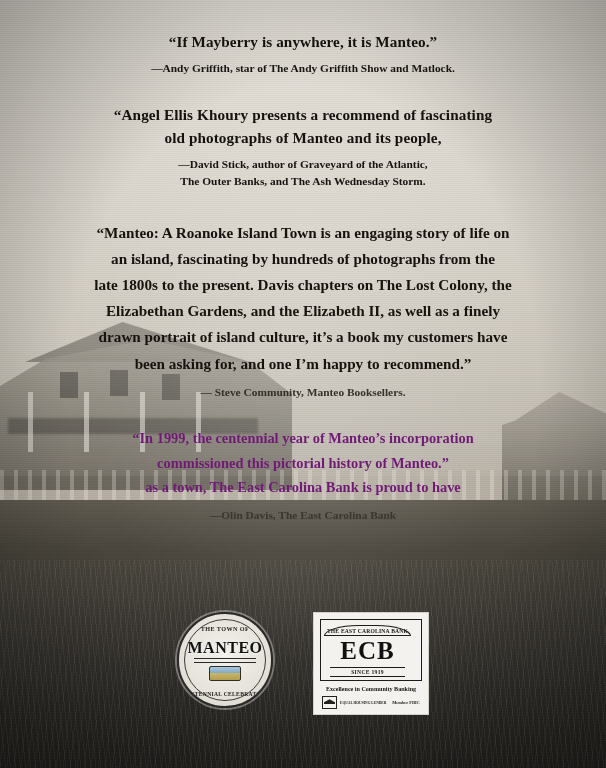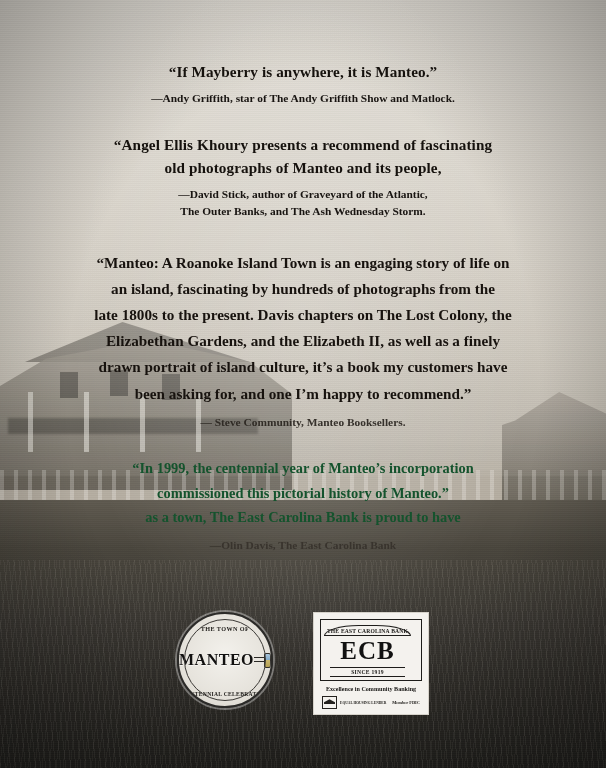--- a/index.html
+++ b/index.html
@@ -141,21 +141,20 @@
     pointer-events: none;
     opacity: .7;
   }
   
   .content {
     position: absolute;
     inset: 0;
     padding: 30px 34px 0 34px;
     box-sizing: border-box;
     text-align: center;
-    margin-top: 30px;
   }
   .quote-block { margin-bottom: 4px; }
   .q {
     font-size: 15.2px;
     line-height: 1.52;
     font-weight: 700;
     color: #15110d;
     letter-spacing: .1px;
     margin: 0 auto;
   }
@@ -171,21 +170,21 @@
   .gap3 { height: 22px; }
   .q3 {
     font-size: 15.2px;
     line-height: 1.72;
     font-weight: 700;
   }
   .q4 {
     font-size: 14.4px;
     line-height: 1.7;
     font-weight: 700;
-    color: #14532d;
+    color: #701a75;
   }
   .attr-faint { color: #2a2520; opacity: .92; }
   .attr-faint2 { color: #35302a; opacity: .88; }
   
   .logos {
     position: absolute;
     left: 0; right: 0;
     top: 612px;
     display: flex;
     justify-content: center;
@@ -194,20 +193,21 @@
   }
   .seal {
     position: relative;
     width: 92px;
     height: 92px;
     border-radius: 50%;
     background: radial-gradient(circle at 50% 45%, #f3f1ec 0%, #e6e3dc 60%, #d3cfc6 100%);
     border: 2px solid #2b2a28;
     box-shadow: 0 0 0 2px rgba(255,255,255,.35);
     display: flex;
+    flex-direction: column;
     align-items: center;
     justify-content: center;
     overflow: hidden;
   }
   .seal .ring {
     position: absolute;
     inset: 5px;
     border-radius: 50%;
     border: 1px solid #3a3835;
   }

